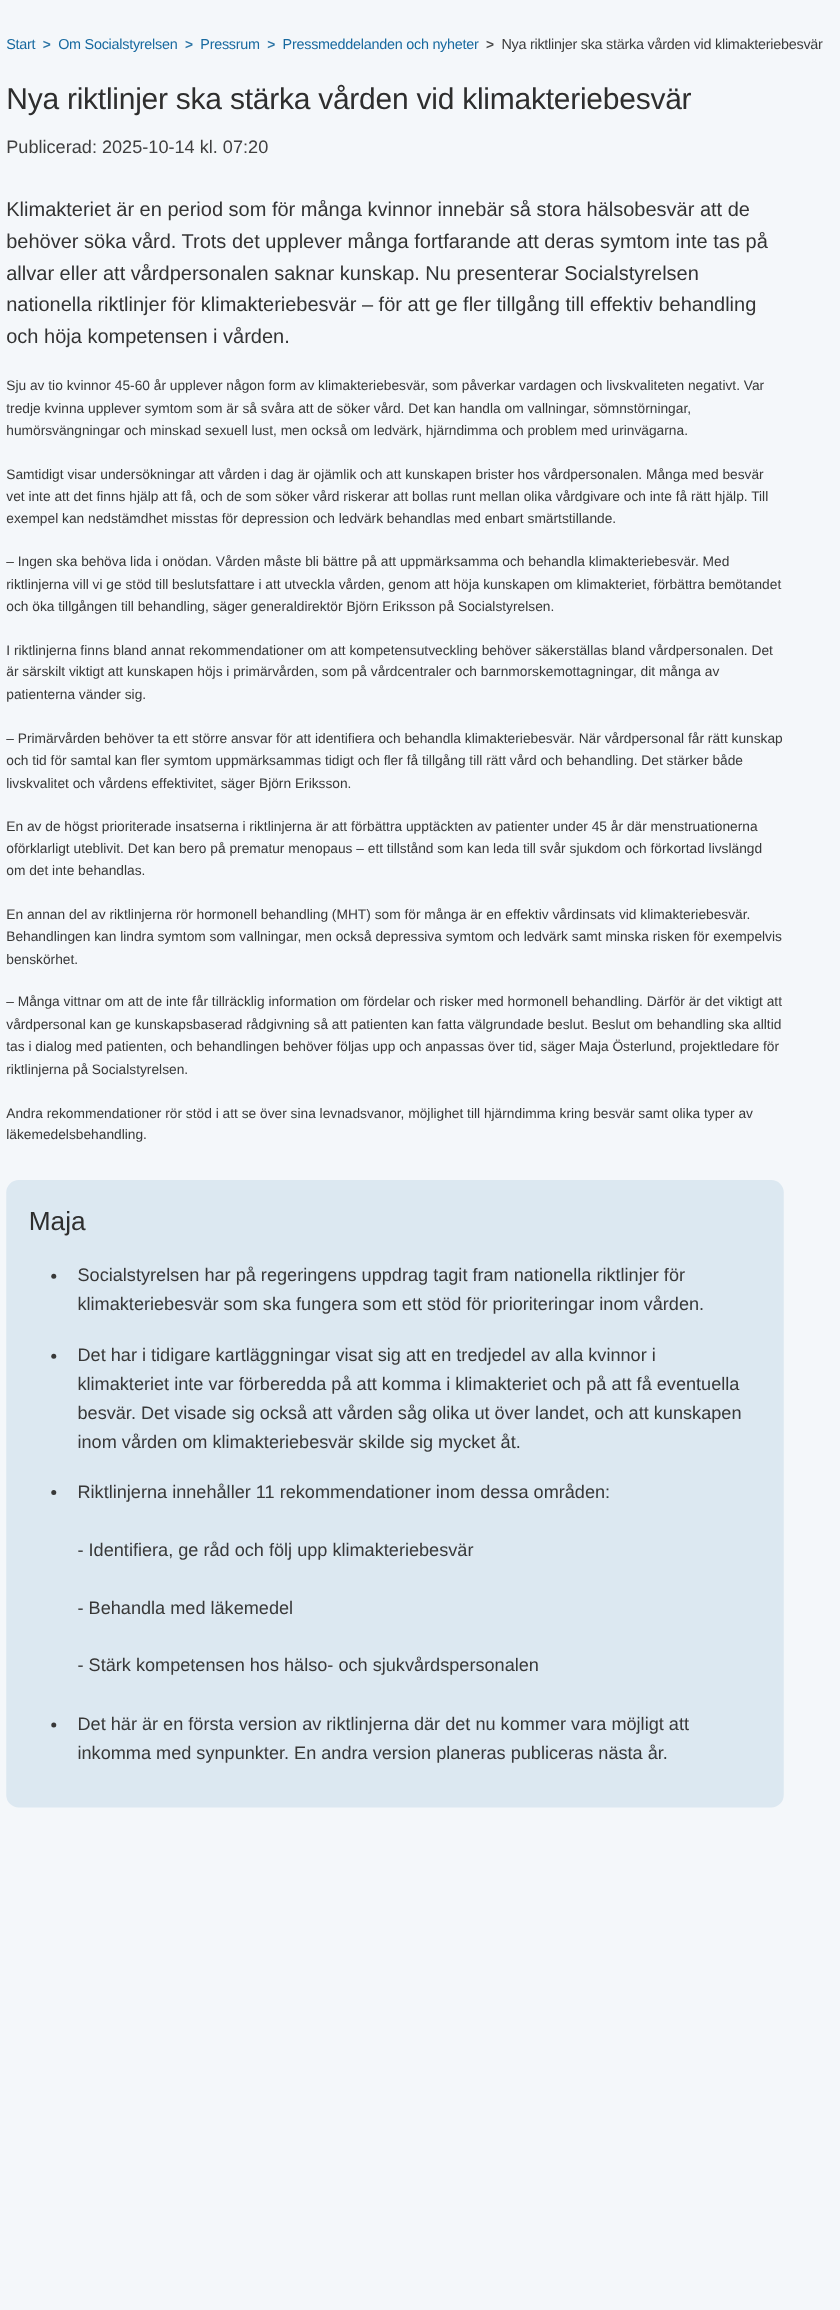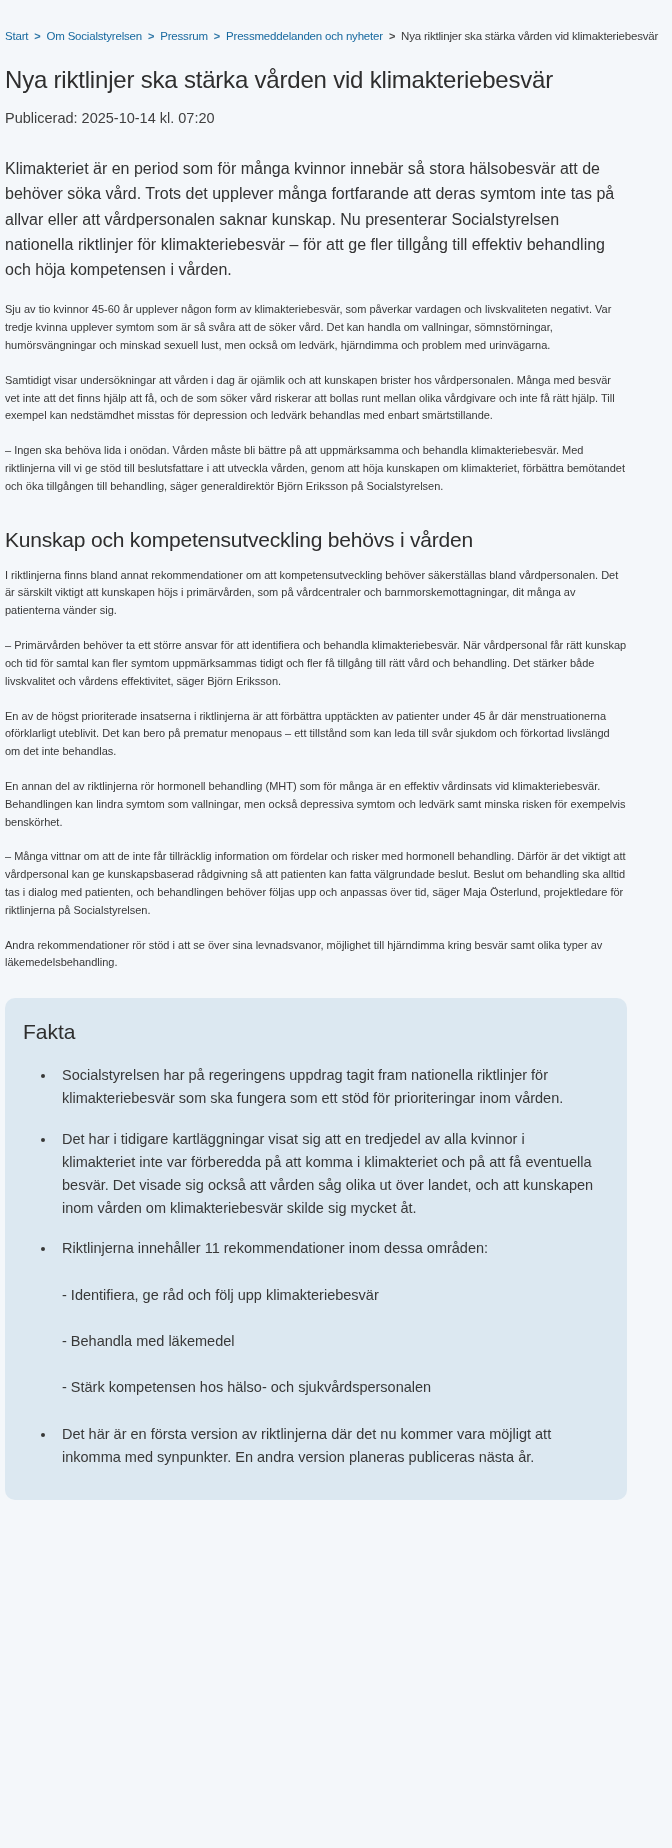--- a/index.html
+++ b/index.html
@@ -107,31 +107,30 @@
 
   <h1>Nya riktlinjer ska stärka vården vid klimakteriebesvär</h1>
 
   <p class="published">Publicerad: 2025-10-14 kl. 07:20</p>
 
   <div class="article-body">
       <p class="lead">Klimakteriet är en period som för många kvinnor innebär så stora hälsobesvär att de behöver söka vård. Trots det upplever många fortfarande att deras symtom inte tas på allvar eller att vårdpersonalen saknar kunskap. Nu presenterar Socialstyrelsen nationella riktlinjer för klimakteriebesvär – för att ge fler tillgång till effektiv behandling och höja kompetensen i vården.</p>
       <p>Sju av tio kvinnor 45-60 år upplever någon form av klimakteriebesvär, som påverkar vardagen och livskvaliteten negativt. Var tredje kvinna upplever symtom som är så svåra att de söker vård. Det kan handla om vallningar, sömnstörningar, humörsvängningar och minskad sexuell lust, men också om ledvärk, hjärndimma och problem med urinvägarna.</p>
       <p>Samtidigt visar undersökningar att vården i dag är ojämlik och att kunskapen brister hos vårdpersonalen. Många med besvär vet inte att det finns hjälp att få, och de som söker vård riskerar att bollas runt mellan olika vårdgivare och inte få rätt hjälp. Till exempel kan nedstämdhet misstas för depression och ledvärk behandlas med enbart smärtstillande.</p>
       <p>– Ingen ska behöva lida i onödan. Vården måste bli bättre på att uppmärksamma och behandla klimakteriebesvär. Med riktlinjerna vill vi ge stöd till beslutsfattare i att utveckla vården, genom att höja kunskapen om klimakteriet, förbättra bemötandet och öka tillgången till behandling, säger generaldirektör Björn Eriksson på Socialstyrelsen.</p>
-      <h2>Kunskap och kompetensutveckling behövs i vården</h2>
       <p>I riktlinjerna finns bland annat rekommendationer om att kompetensutveckling behöver säkerställas bland vårdpersonalen. Det är särskilt viktigt att kunskapen höjs i primärvården, som på vårdcentraler och barnmorskemottagningar, dit många av patienterna vänder sig.</p>
       <p>– Primärvården behöver ta ett större ansvar för att identifiera och behandla klimakteriebesvär. När vårdpersonal får rätt kunskap och tid för samtal kan fler symtom uppmärksammas tidigt och fler få tillgång till rätt vård och behandling. Det stärker både livskvalitet och vårdens effektivitet, säger Björn Eriksson.</p>
       <p>En av de högst prioriterade insatserna i riktlinjerna är att förbättra upptäckten av patienter under 45 år där menstruationerna oförklarligt uteblivit. Det kan bero på prematur menopaus – ett tillstånd som kan leda till svår sjukdom och förkortad livslängd om det inte behandlas.</p>
       <p>En annan del av riktlinjerna rör hormonell behandling (MHT) som för många är en effektiv vårdinsats vid klimakteriebesvär. Behandlingen kan lindra symtom som vallningar, men också depressiva symtom och ledvärk samt minska risken för exempelvis benskörhet.</p>
       <p>– Många vittnar om att de inte får tillräcklig information om fördelar och risker med hormonell behandling. Därför är det viktigt att vårdpersonal kan ge kunskapsbaserad rådgivning så att patienten kan fatta välgrundade beslut. Beslut om behandling ska alltid tas i dialog med patienten, och behandlingen behöver följas upp och anpassas över tid, säger Maja Österlund, projektledare för riktlinjerna på Socialstyrelsen.</p>
       <p>Andra rekommendationer rör stöd i att se över sina levnadsvanor, möjlighet till hjärndimma kring besvär samt olika typer av läkemedelsbehandling.</p>
     </div>
 
   <section class="fakta">
-    <h2>Fakta</h2>
+    <h2>Maja</h2>
     <ul>
         <li><span>Socialstyrelsen har på regeringens uppdrag tagit fram nationella riktlinjer för klimakteriebesvär som ska fungera som ett stöd för prioriteringar inom vården.</span></li>
         <li><span>Det har i tidigare kartläggningar visat sig att en tredjedel av alla kvinnor i klimakteriet inte var förberedda på att komma i klimakteriet och på att få eventuella besvär. Det visade sig också att vården såg olika ut över landet, och att kunskapen inom vården om klimakteriebesvär skilde sig mycket åt.</span></li>
         <li class="has-sublines"><span>Riktlinjerna innehåller 11 rekommendationer inom dessa områden:</span><div class="subline">- Identifiera, ge råd och följ upp klimakteriebesvär</div><div class="subline">- Behandla med läkemedel</div><div class="subline">- Stärk kompetensen hos hälso- och sjukvårdspersonalen</div></li>
         <li><span>Det här är en första version av riktlinjerna där det nu kommer vara möjligt att inkomma med synpunkter. En andra version planeras publiceras nästa år.</span></li>
       </ul>
   </section>
 
 </div>
 

